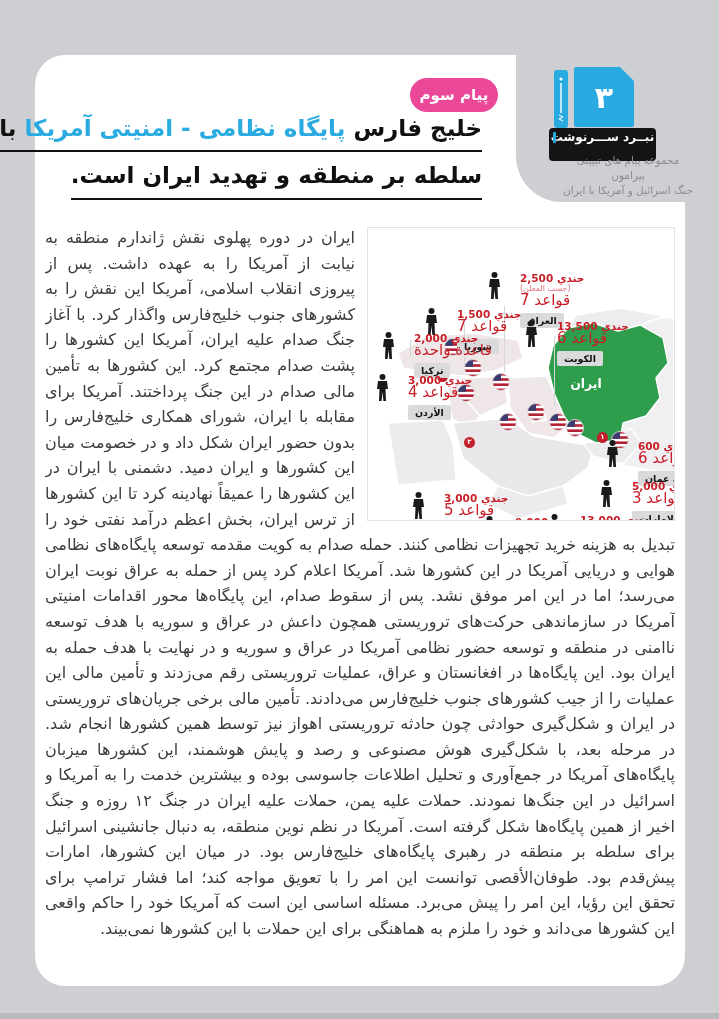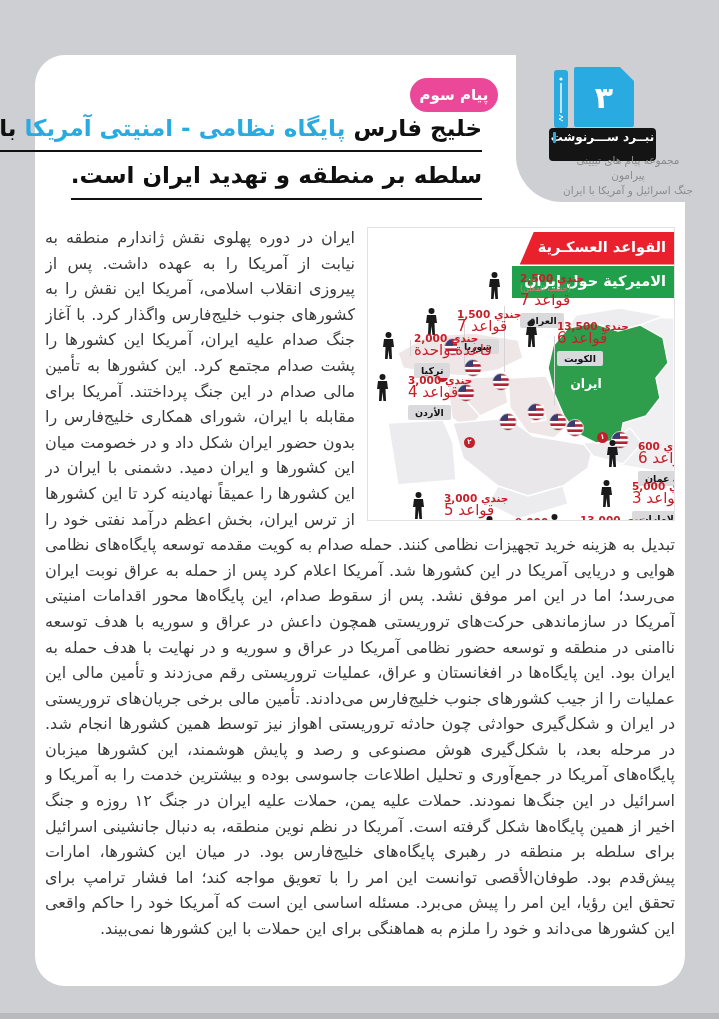--- a/index.html
+++ b/index.html
@@ -169,24 +169,20 @@
       <use href="#usflag" x="96" y="131"></use>
       <use href="#usflag" x="124" y="145"></use>
       <use href="#usflag" x="89" y="156"></use>
       <use href="#usflag" x="131" y="185"></use>
       <use href="#usflag" x="159" y="175"></use>
       <use href="#usflag" x="181" y="185"></use>
       <use href="#usflag" x="198" y="191"></use>
       <use href="#usflag" x="243" y="203"></use>
     </svg>
 
-    <div class="ig-titles">
-      <span class="ig-t1">القواعد العسكـرية</span>
-      <span class="ig-t2">الاميركية حول إيران</span>
-    </div>
 
     <div class="iran-label">ایران</div>
 
     <div class="leader" style="left:136px;top:78px;height:66px;"></div>
     <div class="leader" style="left:96px;top:96px;height:42px;"></div>
     <div class="leader" style="left:186px;top:108px;height:70px;"></div>
     <div class="leader" style="left:42px;top:112px;height:16px;"></div>
 
     <div class="marker" style="left:229px;top:204px;">١</div>
     <div class="marker" style="left:96px;top:209px;">٢</div>

